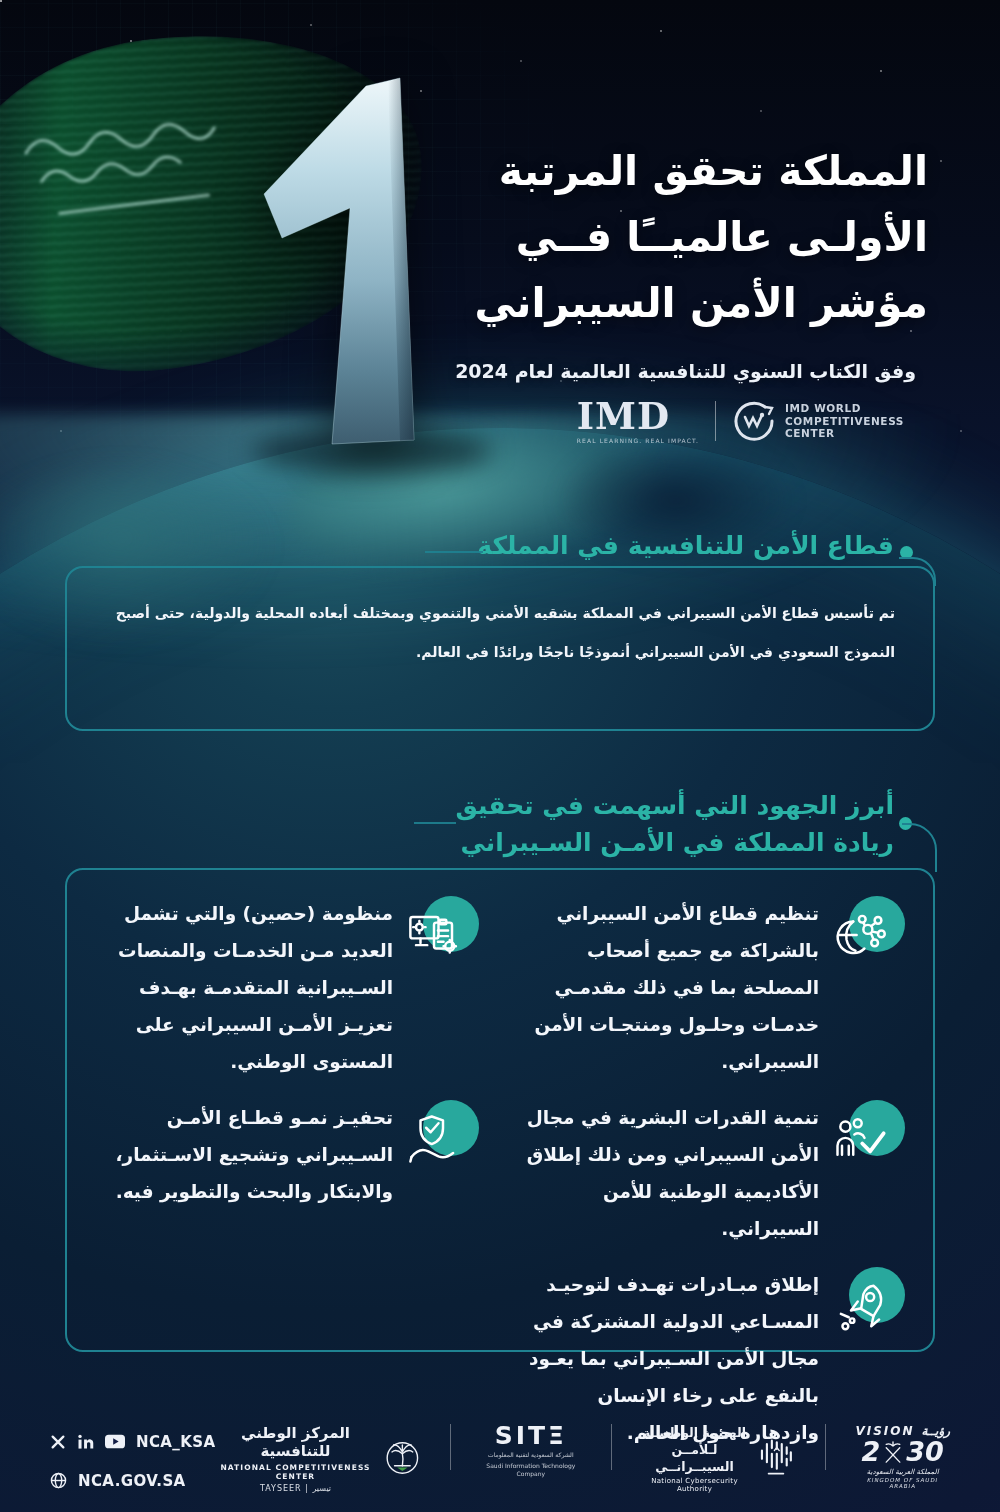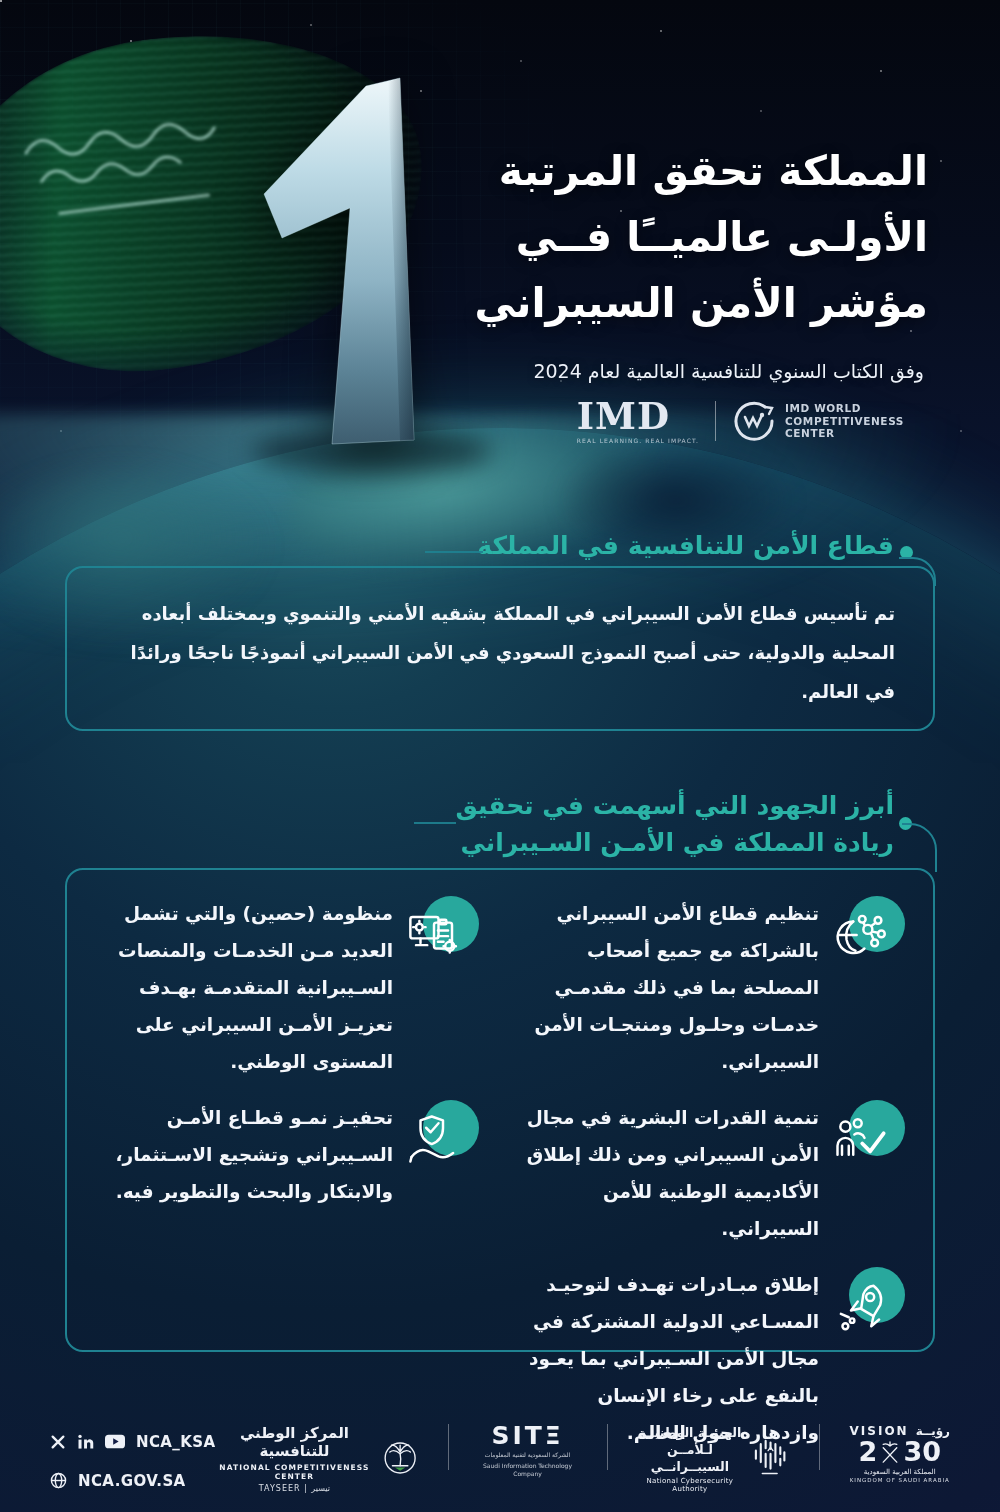--- a/index.html
+++ b/index.html
@@ -40,37 +40,37 @@
     -webkit-mask-image:radial-gradient(ellipse at 45% 45%,#000 55%,transparent 92%);
     mask-image:radial-gradient(ellipse at 45% 45%,#000 55%,transparent 92%);}
   .flag .streaks{position:absolute;inset:0;
     background:repeating-linear-gradient(184deg,rgba(140,255,220,.13) 0 2px,transparent 2px 9px);}
   .flag svg{position:absolute;left:70px;top:70px;}
   .numeral-one{position:absolute;left:216px;top:66px;width:236px;height:404px;filter:drop-shadow(0 10px 24px rgba(0,0,0,.55));}
   
   .headline{position:absolute;right:72px;top:138px;width:560px;direction:rtl;text-align:right;color:#ffffff;
     font-size:41px;font-weight:bold;line-height:66px;text-shadow:0 2px 14px rgba(0,0,0,.45);}
   .headline span{display:block;}
-  .subtitle{position:absolute;right:76px;top:360px;direction:rtl;color:#edf2f9;font-size:19px;font-weight:normal;
+  .subtitle{position:absolute;right:84px;top:360px;direction:rtl;color:#edf2f9;font-size:19px;font-weight:bold;
     text-shadow:0 1px 8px rgba(0,0,0,.4);}
   .imd-row{position:absolute;right:96px;top:398px;display:flex;align-items:center;gap:16px;color:#e2e8f1;}
   .imd-word{font-family:"DejaVu Serif","Liberation Serif",serif;font-size:37px;font-weight:bold;letter-spacing:1px;line-height:36px;}
   .imd-tagline{font-size:6px;letter-spacing:1.1px;text-align:center;opacity:.75;margin-top:3px;}
   .imd-divider{width:1px;height:40px;background:rgba(255,255,255,.45);}
   .wcc{display:flex;align-items:center;gap:9px;}
   .wcc-text{font-size:10.5px;line-height:12.5px;letter-spacing:.6px;color:#c9d2de;font-weight:bold;}
   
   .sec-title{position:absolute;direction:rtl;text-align:right;color:#2bb3a6;font-weight:bold;}
   .t1{right:106px;top:531px;font-size:25px;}
   .t2{right:106px;top:787px;font-size:25px;line-height:37px;}
   .dot{position:absolute;width:13px;height:13px;border-radius:50%;background:#2bb3a6;}
   .dash{position:absolute;height:2px;background:#1f8291;opacity:.9;}
   .curve{position:absolute;}
   .cbox{position:absolute;left:65px;width:870px;box-sizing:border-box;border:2px solid #1f8291;border-radius:18px;direction:rtl;}
-  .box1{top:566px;height:165px;padding:26px 38px 0 38px;color:#f3f6fb;font-size:18px;font-weight:bold;
+  .box1{top:566px;height:165px;padding:26px 38px 0 38px;color:#f3f6fb;font-size:14px;font-weight:bold;
     line-height:39px;text-align:right;}
   .box2{top:868px;height:484px;padding:24px 24px 0 24px;}
   .grid{display:grid;grid-template-columns:1fr 1fr;column-gap:34px;row-gap:18px;}
   .item{display:flex;gap:10px;align-items:flex-start;}
   .icon-wrap{flex:0 0 80px;position:relative;height:78px;}
   .icon-circle{position:absolute;right:4px;top:2px;width:56px;height:56px;border-radius:50%;background:#28a89d;}
   .icon-wrap svg{position:absolute;right:22px;top:14px;}
   .item-text{font-size:18.5px;line-height:37px;color:#f3f6fb;font-weight:bold;text-align:right;padding-top:1px;}
   
   .footer{position:absolute;left:0;right:0;top:1410px;height:96px;display:flex;align-items:center;
@@ -84,21 +84,21 @@
   .ncc-ar{font-size:15px;font-weight:bold;direction:rtl;}
   .ncc-en{font-size:7.5px;letter-spacing:1.1px;font-weight:bold;margin-top:3px;}
   .ncc-tag{font-size:8px;margin-top:3px;opacity:.9;letter-spacing:1px;}
   .site{text-align:center;}
   .site-name{font-size:25px;font-weight:bold;letter-spacing:3px;line-height:24px;}
   .site-sub{font-size:6px;opacity:.8;line-height:8px;margin-top:3px;}
   .nca{display:flex;align-items:center;gap:9px;}
   .nca-text{text-align:center;direction:rtl;}
   .nca-ar{font-size:12.5px;font-weight:bold;line-height:17px;}
   .nca-en{font-size:7px;margin-top:2px;letter-spacing:.3px;direction:ltr;}
-  .vision{text-align:center;}
+  .vision{text-align:center;font-style:italic;}
   .vision-top{display:flex;align-items:center;justify-content:center;gap:7px;font-size:12px;font-weight:bold;letter-spacing:2px;}
   .vision-ar{font-size:12px;letter-spacing:0;direction:rtl;}
   .vision-year{display:flex;align-items:center;justify-content:center;gap:2px;font-size:27px;font-weight:bold;line-height:28px;}
   .vision-c1{font-size:7px;margin-top:2px;direction:rtl;}
   .vision-c2{font-size:5.5px;letter-spacing:1px;opacity:.9;margin-top:1px;}
 </style>
 </head>
 <body>
 
 <div class="page">

